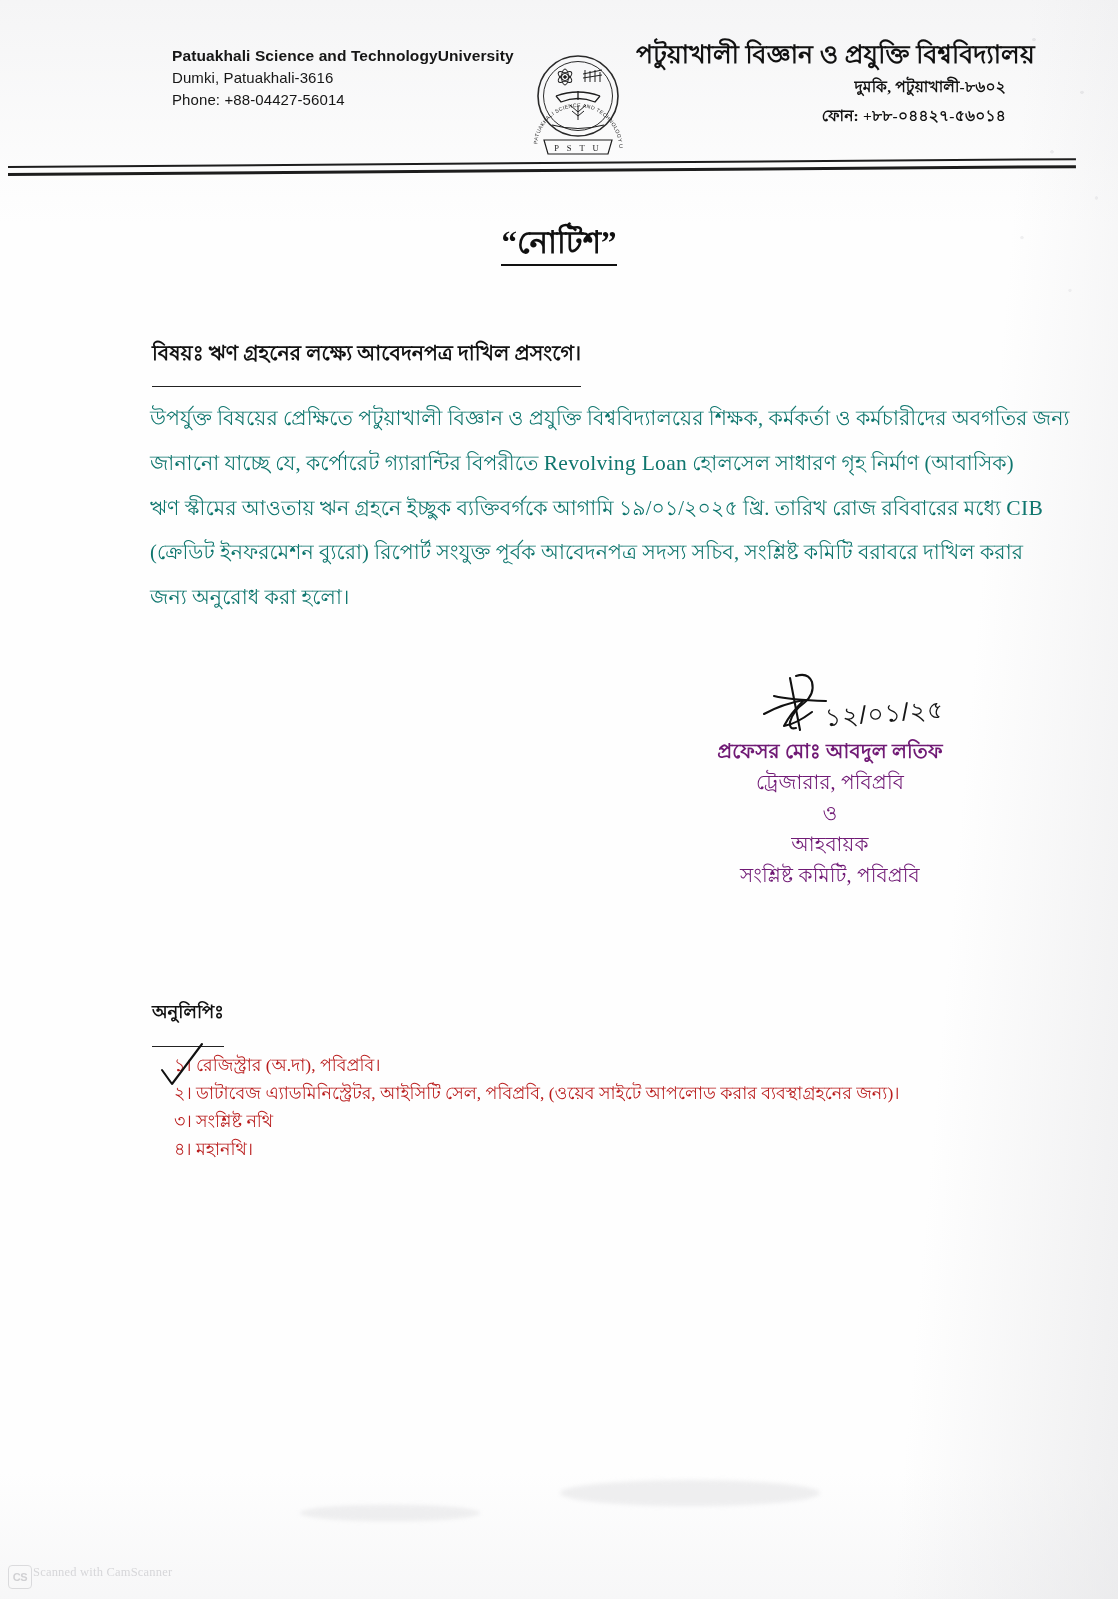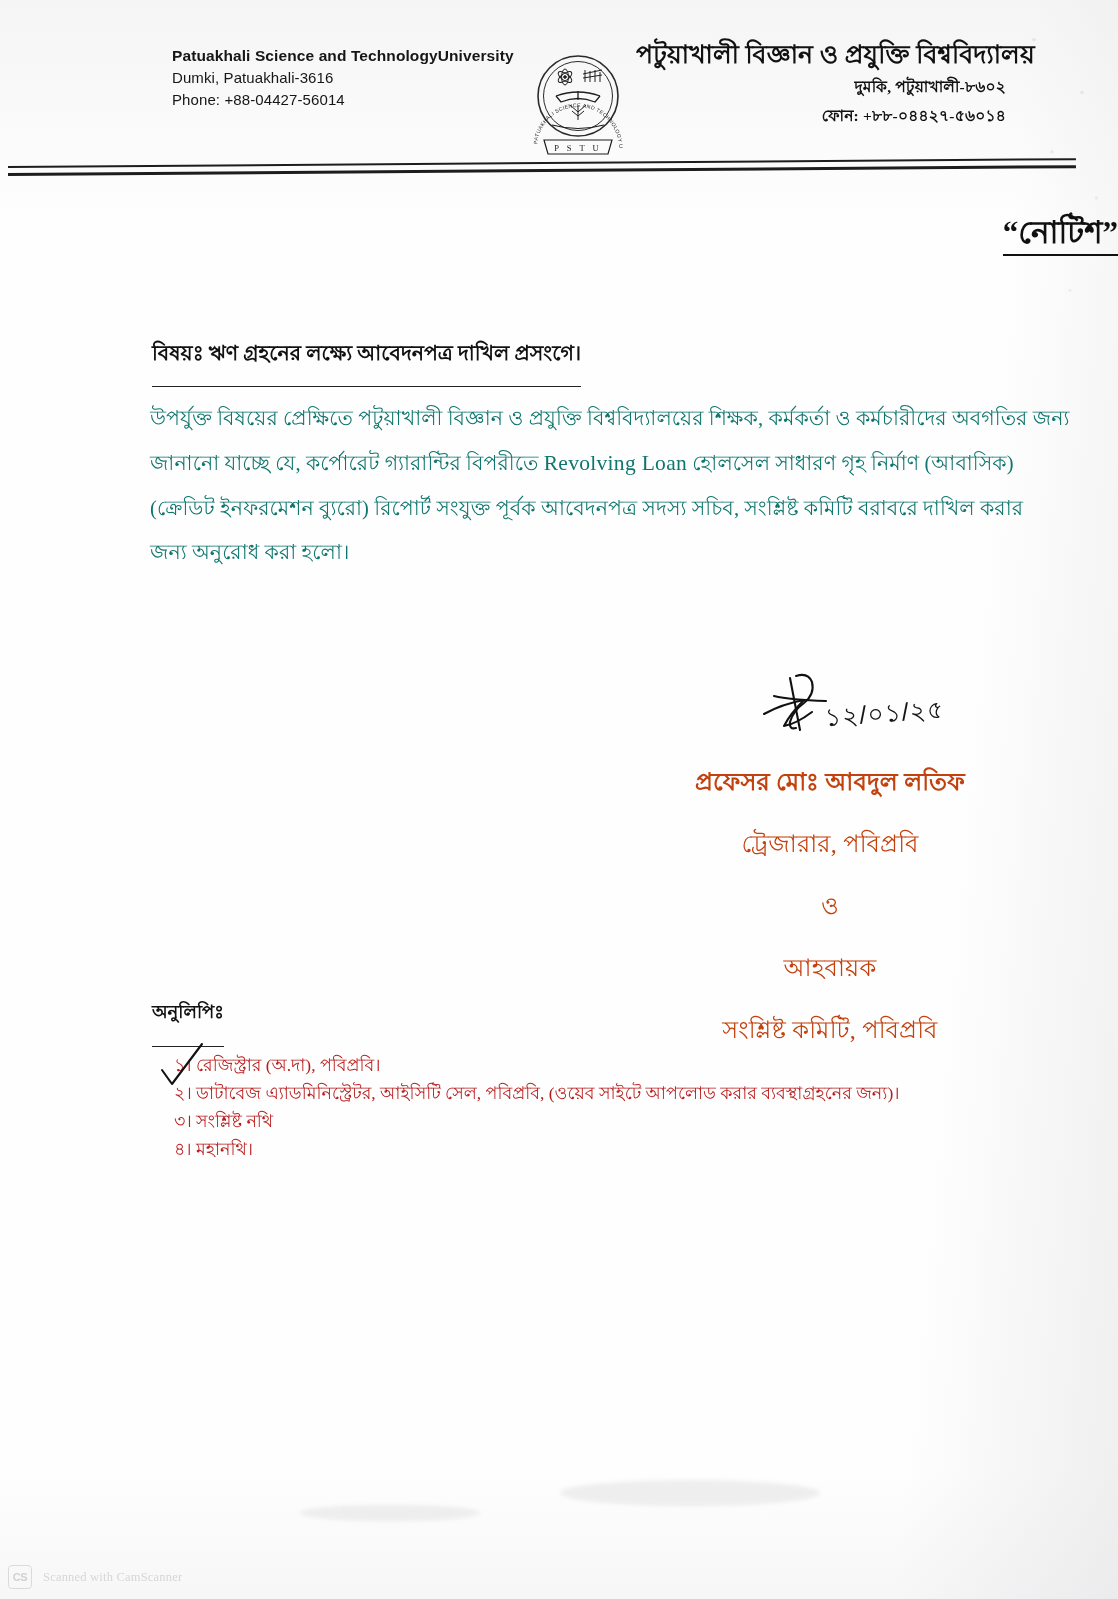--- a/index.html
+++ b/index.html
@@ -118,24 +118,24 @@
     background: #1d1d1d;
     transform-origin: left center;
     transform: rotate(-0.42deg);
   }
   .rule.r1 { top: 6px; }
   .rule.r2 { top: 13px; height: 3px; }
 
   
   .notice-title {
     position: absolute;
-    top: 214px;
+    top: 224px;
     left: 0;
     width: 1118px;
-    text-align: right;
+    text-align: center;
   }
   .notice-title span {
     display: inline-block;
     font-size: 31px;
     font-weight: bold;
     color: #101010;
     border-bottom: 2.4px solid #111;
     padding-bottom: 1px;
     line-height: 1.25;
   }
@@ -192,25 +192,24 @@
     position: absolute;
     left: 185px;
     top: 24px;
     font-size: 25px;
     color: #161616;
     letter-spacing: 1px;
     transform: rotate(-4deg);
     font-family: "Liberation Sans", sans-serif;
   }
   .sig-line {
-    font-size: 24px;
-    color: #c2410c;
+    font-size: 20px;
+    color: #701a75;
     line-height: 31px;
     letter-spacing: 0.2px;
-    margin-top: 31px;
   }
   .sig-line.n1 { font-weight: bold; }
 
   
   .copies {
     position: absolute;
     top: 998px;
     left: 152px;
     width: 760px;
   }
@@ -238,22 +237,21 @@
     height: 46px;
     pointer-events: none;
   }
 
   
   .cs-footer {
     position: absolute;
     left: 8px;
     bottom: 10px;
     display: flex;
-    align-items: center;
-    gap: 11px;
+    gap: 1px;
     opacity: 0.62;
   }
   .cs-badge {
     width: 22px;
     height: 22px;
     border: 1.6px solid #c9c9cc;
     border-radius: 4px;
     color: #b9b9bd;
     font-family: "Liberation Sans", sans-serif;
     font-size: 11px;
@@ -351,20 +349,21 @@
 
   <div class="notice-title">
     <span>“নোটিশ”</span>
   </div>
 
   <div class="subject">বিষয়ঃ ঋণ গ্রহনের লক্ষ্যে আবেদনপত্র দাখিল প্রসংগে।</div>
 
   <div class="body-block">
     <div class="body-line">উপর্যুক্ত বিষয়ের প্রেক্ষিতে পটুয়াখালী বিজ্ঞান ও প্রযুক্তি বিশ্ববিদ্যালয়ের শিক্ষক, কর্মকর্তা ও কর্মচারীদের অবগতির জন্য</div>
     <div class="body-line"><span>জানানো যাচ্ছে যে, কর্পোরেট গ্যারান্টির বিপরীতে </span><span class="latin">Revolving Loan</span><span> হোলসেল সাধারণ গৃহ নির্মাণ (আবাসিক)</span></div>
+    <div class="body-line"><span>ঋণ স্কীমের আওতায় ঋন গ্রহনে ইচ্ছুক ব্যক্তিবর্গকে আগামি ১৯/০১/২০২৫ খ্রি. তারিখ রোজ রবিবারের মধ্যে </span><span class="latin">CIB</span></div>
     <div class="body-line">(ক্রেডিট ইনফরমেশন ব্যুরো) রিপোর্ট সংযুক্ত পূর্বক আবেদনপত্র সদস্য সচিব, সংশ্লিষ্ট কমিটি বরাবরে দাখিল করার</div>
     <div class="body-line">জন্য অনুরোধ করা হলো।</div>
   </div>
 
   <div class="sig-block">
     <div class="sig-mark">
       <svg width="150" height="66" viewBox="0 0 150 66">
         <g fill="none" stroke="#111" stroke-width="2.1" stroke-linecap="round" stroke-linejoin="round">
           <path d="M36 6 Q48 2 52 12 Q55 24 44 33 Q33 41 30 52 Q29 60 36 58"></path>
           <path d="M30 8 L40 60"></path>

